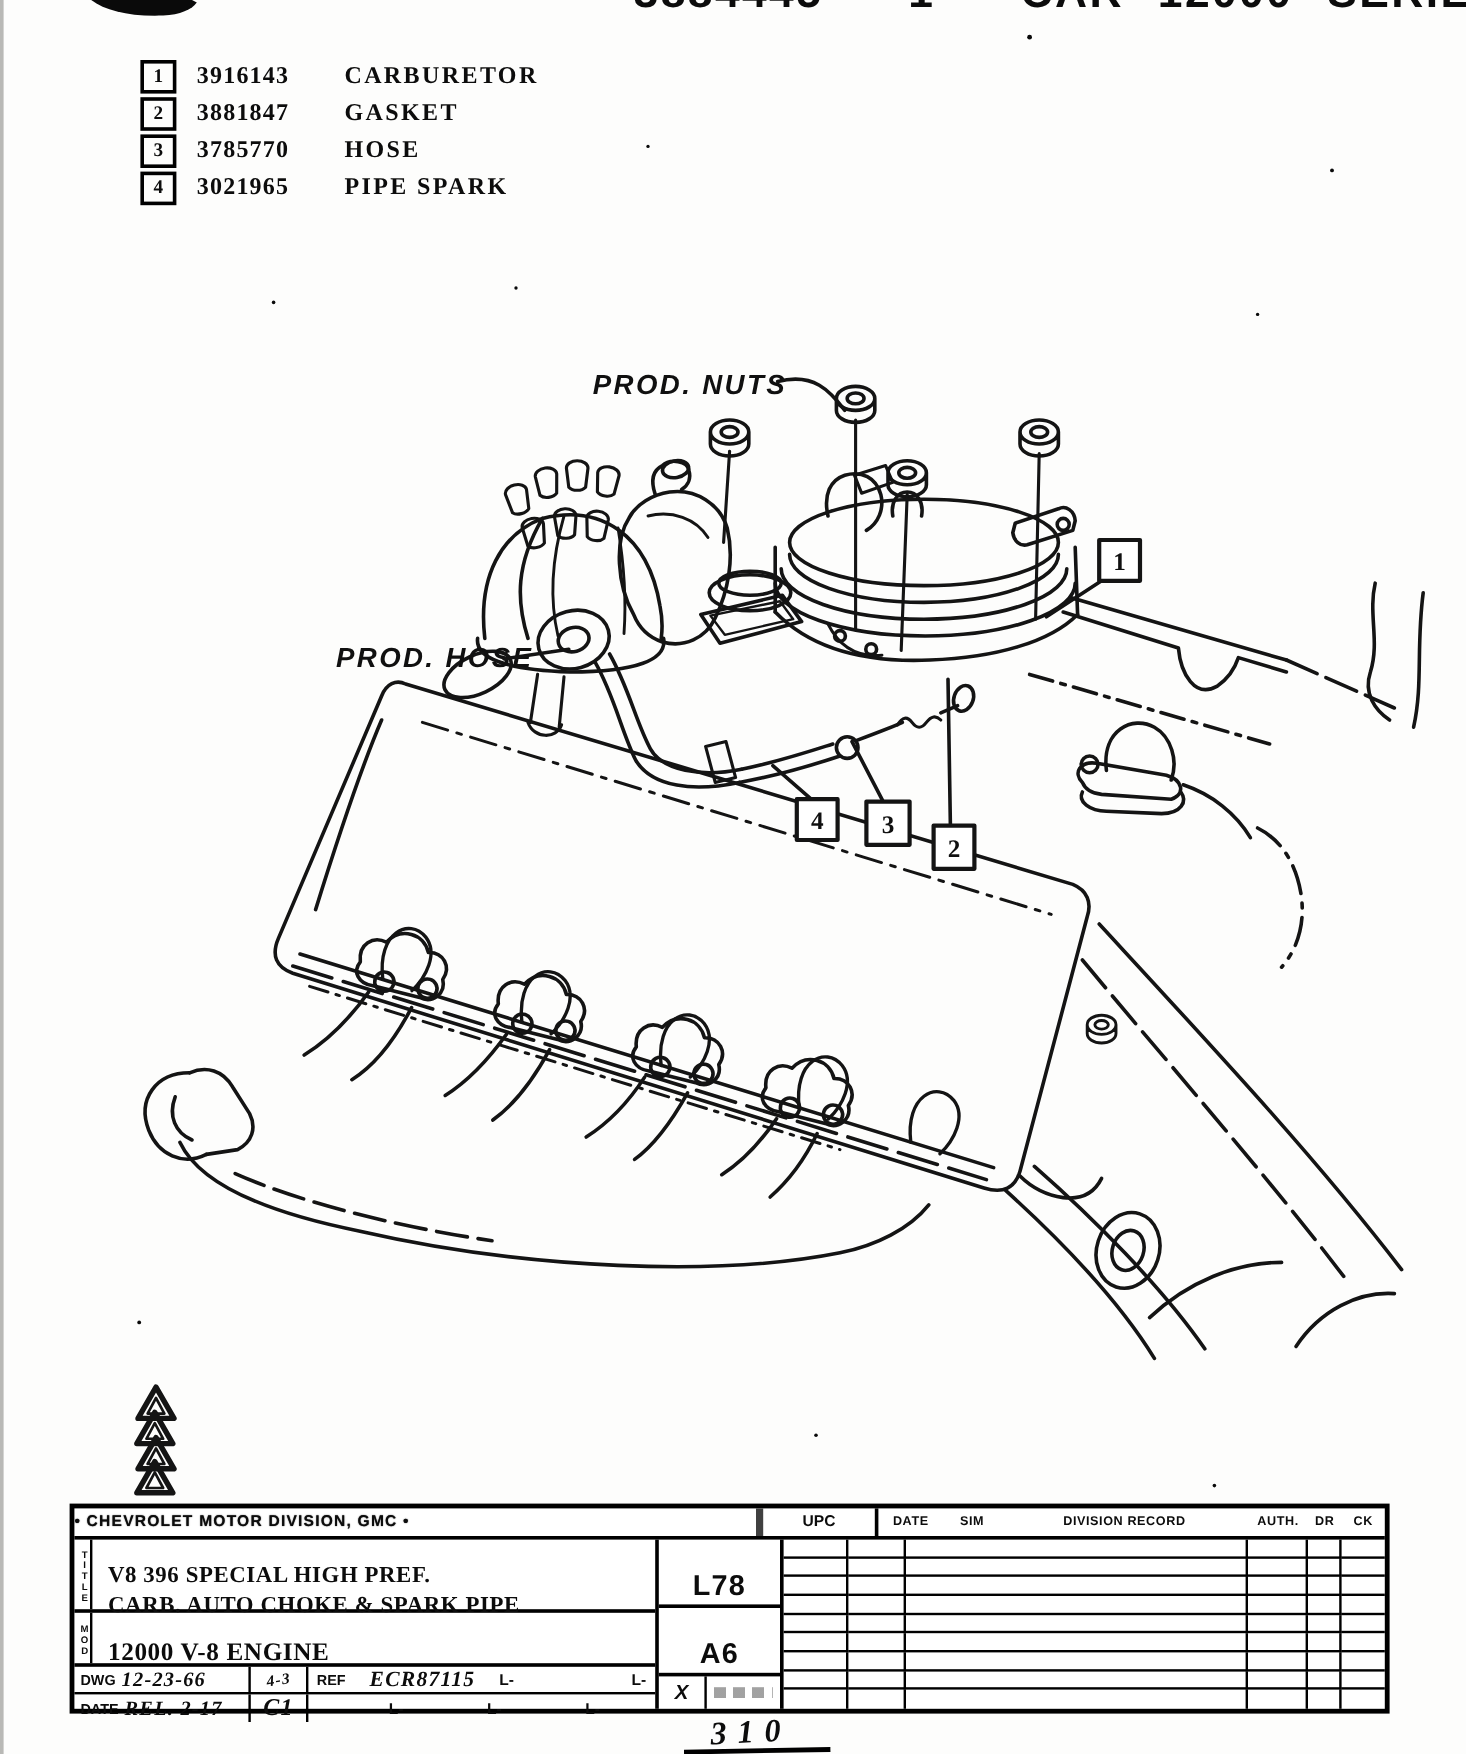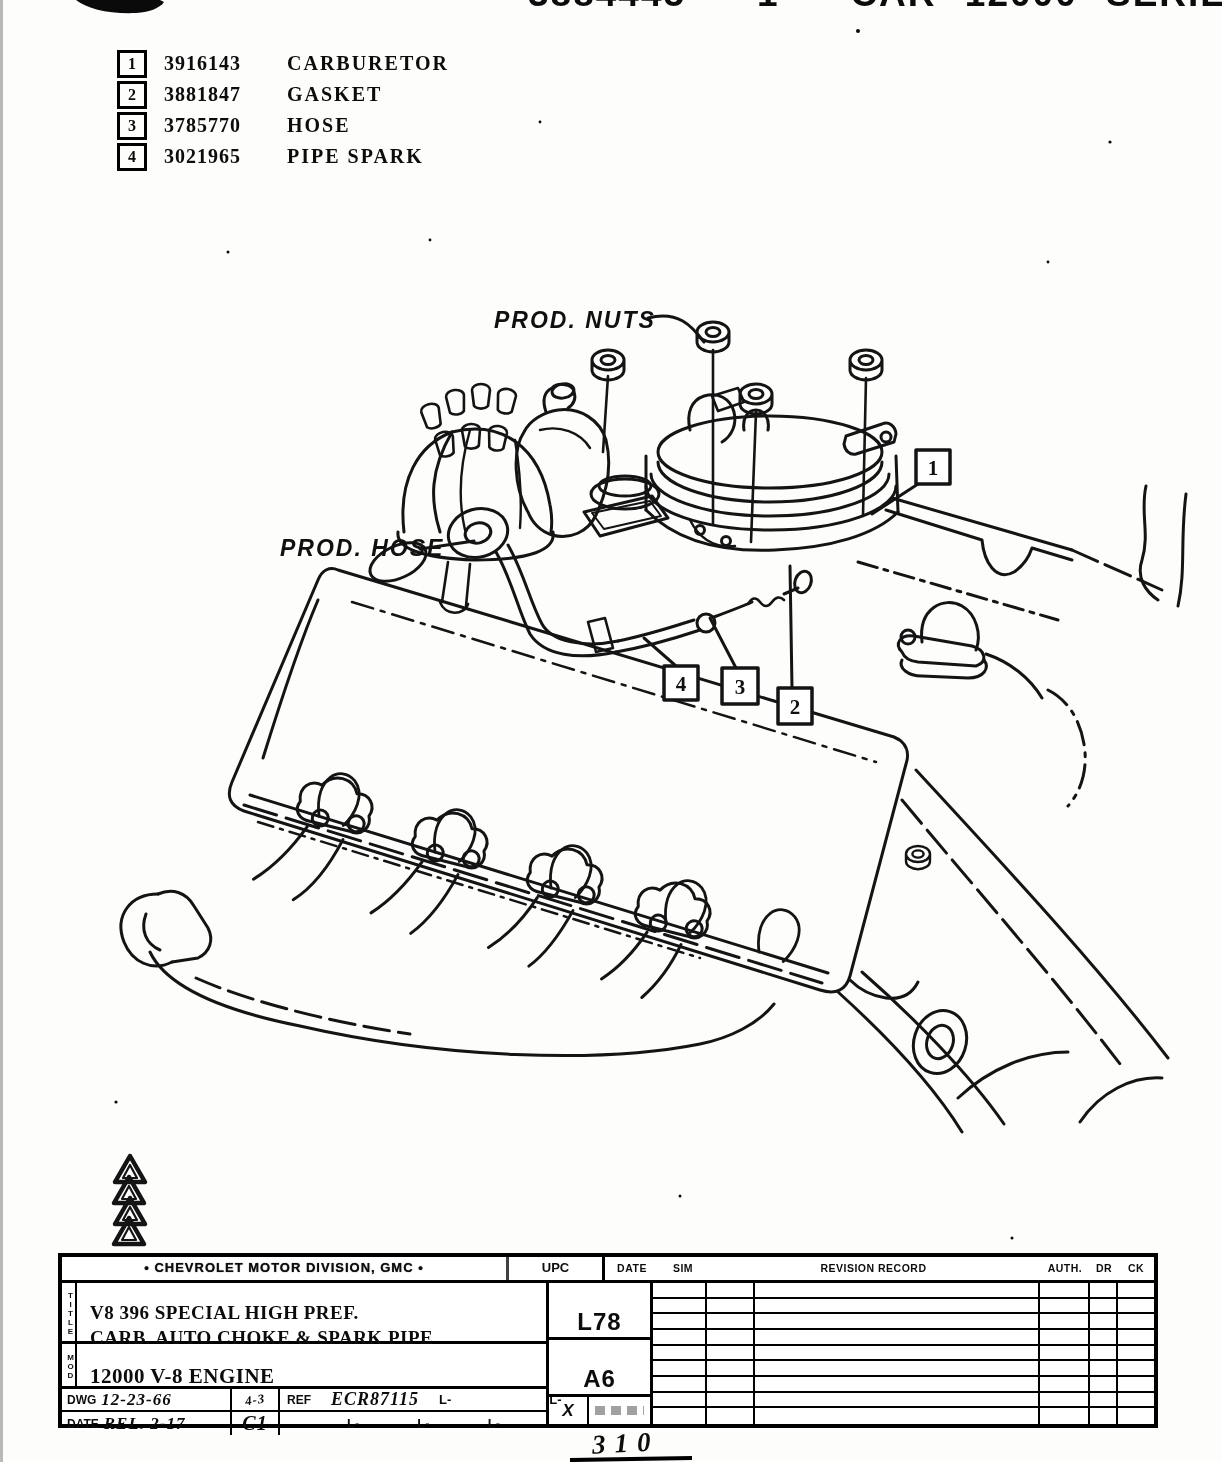--- a/index.html
+++ b/index.html
@@ -22,40 +22,40 @@
 
   svg text{user-select:none;}
   .svg-hand{font-family:"Liberation Sans",sans-serif;font-style:italic;font-weight:bold;
       font-size:23px;letter-spacing:2px;fill:#101010;}
   .co-num{font-family:"Liberation Serif",serif;font-weight:bold;font-size:21px;fill:#101010;}
 
   
   .tb{position:absolute;left:58px;top:1253px;width:1100px;height:175px;border:4px solid #000;
       background:#fff;display:flex;flex-direction:column;box-sizing:border-box;}
   .tb-header{height:23px;display:flex;border-bottom:3px solid #000;font-weight:bold;flex:none;}
-  .tb-header .co{width:447px;border-right:3px solid #404040;text-align:center;font-size:13px;
+  .tb-header .co{width:574px;border-right:6px solid #404040;text-align:left;font-size:13px;
       letter-spacing:1px;padding-top:3px;box-sizing:border-box;text-shadow:0 0 1px #333;}
   .tb-header .upc{width:96px;border-right:3px solid #000;text-align:center;font-size:13px;padding-top:3px;box-sizing:border-box;}
   .tb-header .rev-h{flex:1;display:grid;grid-template-columns:54px 48px 1fr 50px 28px 36px;}
   .tb-header .rev-h span{text-align:center;font-size:10.5px;padding-top:5px;letter-spacing:.5px;}
   .tb-body{flex:1;display:flex;min-height:0;}
   .tb-left{width:487px;border-right:3px solid #000;display:flex;flex-direction:column;box-sizing:border-box;}
   .trow{display:flex;box-sizing:border-box;}
   .row-title{height:61px;border-bottom:3px solid #000;}
   .row-mod{height:45px;border-bottom:3px solid #000;}
   .row-dwg{height:23px;border-bottom:2.5px solid #000;align-items:center;}
   .row-date{flex:1;align-items:center;}
   .vlabel{width:15px;border-right:2px solid #000;font-size:8px;font-weight:bold;text-align:center;
       writing-mode:vertical-rl;text-orientation:upright;letter-spacing:0px;padding-top:2px;box-sizing:border-box;flex:none;}
   .tcontent{flex:1;font-family:"Liberation Serif",serif;font-weight:bold;font-size:19px;
       padding:5px 0 0 13px;line-height:1.32;letter-spacing:.5px;margin-top:12px;}
   .row-mod .tcontent{font-size:21px;padding-top:7px;}
   .small-label{font-size:12px;font-weight:bold;font-family:"Liberation Sans",sans-serif;}
   .hand{font-family:"Liberation Serif",serif;font-style:italic;font-weight:bold;font-size:17px;letter-spacing:1px;}
-  .c-left{width:168px;padding-left:5px;display:flex;gap:5px;align-items:center;box-sizing:border-box;flex:none;}
+  .c-left{width:145px;padding-left:5px;display:flex;gap:5px;align-items:center;box-sizing:border-box;flex:none;}
   .c-scr{width:50px;border-left:2.5px solid #000;border-right:2.5px solid #000;text-align:center;
       align-self:stretch;display:flex;align-items:center;justify-content:center;box-sizing:border-box;flex:none;}
   .c-rest{flex:1;display:flex;align-items:center;padding-left:7px;gap:20px;}
   .ldash{font-weight:bold;font-size:13px;}
   .tb-upc{width:104px;border-right:3px solid #000;display:flex;flex-direction:column;box-sizing:border-box;}
   .upc-cell{flex:1;border-bottom:3px solid #000;display:flex;align-items:center;justify-content:center;
       font-weight:800;font-size:24px;letter-spacing:1px;font-family:"Liberation Sans",sans-serif;margin-top:24px;}
   .upc-x-row{height:27px;display:flex;flex:none;}
   .x-cell{width:40px;border-right:2px solid #000;display:flex;align-items:center;justify-content:center;
       font-weight:bold;font-size:17px;font-style:italic;box-sizing:border-box;}
@@ -320,21 +320,21 @@
   </g>
 </svg>
 
 <div class="tb">
   <div class="tb-header">
     <div class="co">• CHEVROLET MOTOR DIVISION, GMC •</div>
     <div class="upc">UPC</div>
     <div class="rev-h">
       <span>DATE</span>
       <span>SIM</span>
-      <span>REVISION RECORD</span>
+      <span>DIVISION RECORD</span>
       <span>AUTH.</span>
       <span>DR</span>
       <span>CK</span>
     </div>
   </div>
   <div class="tb-body">
     <div class="tb-left">
       <div class="trow row-title">
         <div class="vlabel">TITLE</div>
         <div class="tcontent">

